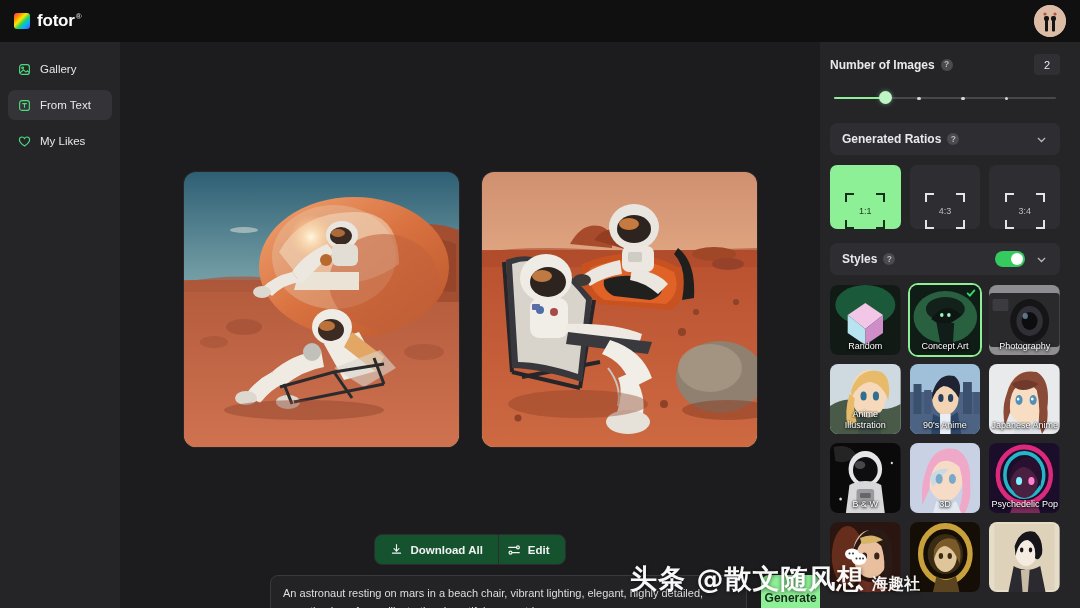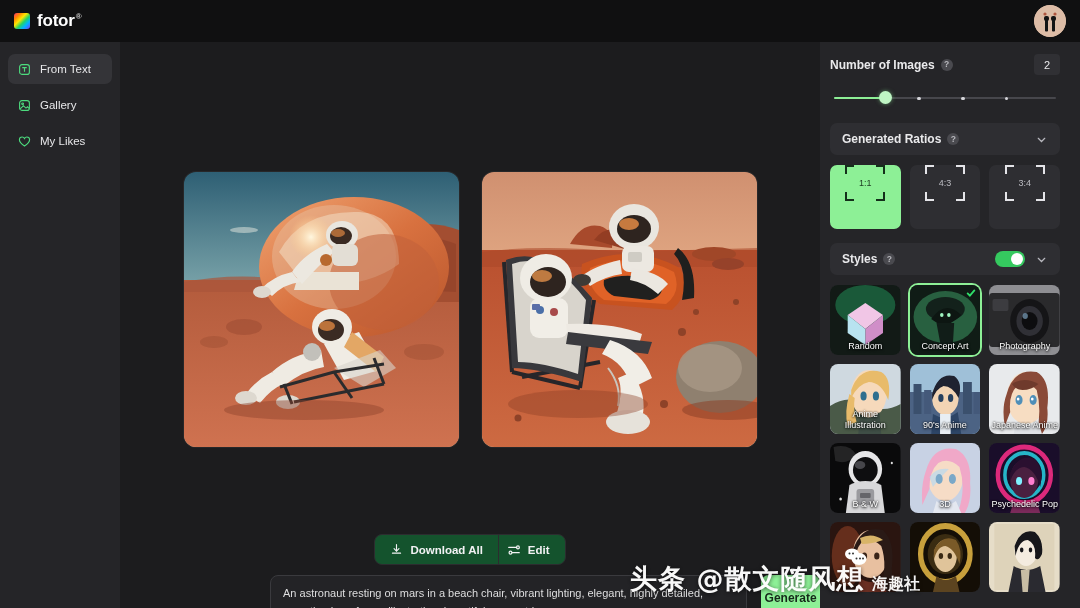--- a/index.html
+++ b/index.html
@@ -182,21 +182,21 @@
     display: flex; align-items: center; justify-content: space-between;
     padding: 0 12px;
   }
   .chev { color: #b7b7bd; display: flex; }
   .chev svg { display: block; }
 
   .ratios { display: flex; gap: 9px; margin-top: 10px; }
   .ratio-btn {
     flex: 1 1 0; height: 64px;
     background: #2e2e32; border-radius: 7px;
-    display: flex; align-items: flex-start; justify-content: center;
+    display: flex; align-items: flex-end; justify-content: center;
     position: relative; cursor: pointer;
   }
   .ratio-btn.active { background: #8df096; }
   .ratio-frame { position: relative; width: 40px; height: 36px; }
   .ratio-frame i {
     position: absolute; width: 9px; height: 9px;
     border-color: #e4e4e8; border-style: solid; border-width: 0;
   }
   .ratio-btn.active .ratio-frame i { border-color: #14301a; }
   .ratio-frame i.tl { top:0; left:0; border-top-width:2px; border-left-width:2px; }
@@ -278,39 +278,39 @@
         <rect x="17" y="11" width="5" height="5" rx="2" fill="#141414"></rect>
       </svg>
     </div>
   </div>
 
   <div class="body-row">
 
     <div class="sidebar">
 
 
-      <div class="nav-item active">
-        <span class="nav-icon">
-          <svg width="15" height="15" viewBox="0 0 20 20" fill="none" stroke="#4ddb7e" stroke-width="1.5">
-            <rect x="3.5" y="3.5" width="13" height="13" rx="3"></rect>
-            <path d="M7 7.5 H13 M10 7.5 V13"></path>
-          </svg>
-        </span>
-        <span>From Text</span>
-      </div>
-
       <div class="nav-item">
         <span class="nav-icon">
           <svg width="15" height="15" viewBox="0 0 20 20" fill="none" stroke="#4ddb7e" stroke-width="1.5">
             <rect x="3.5" y="3.5" width="13" height="13" rx="3"></rect>
             <circle cx="7.5" cy="7.8" r="1.2"></circle>
             <path d="M4.2 14.5 L8.5 10.5 L12 13.5 L14 11.8 L16 13.8"></path>
           </svg>
         </span>
         <span>Gallery</span>
+      </div>
+
+      <div class="nav-item active">
+        <span class="nav-icon">
+          <svg width="15" height="15" viewBox="0 0 20 20" fill="none" stroke="#4ddb7e" stroke-width="1.5">
+            <rect x="3.5" y="3.5" width="13" height="13" rx="3"></rect>
+            <path d="M7 7.5 H13 M10 7.5 V13"></path>
+          </svg>
+        </span>
+        <span>From Text</span>
       </div>
 
       <div class="nav-item">
         <span class="nav-icon">
           <svg width="15" height="15" viewBox="0 0 20 20" fill="none" stroke="#4ddb7e" stroke-width="1.5">
             <path d="M10 16 C10 16 3.2 11.8 3.2 7.8 C3.2 5.5 5 4 6.9 4 C8.3 4 9.5 4.9 10 6 C10.5 4.9 11.7 4 13.1 4 C15 4 16.8 5.5 16.8 7.8 C16.8 11.8 10 16 10 16 Z"></path>
           </svg>
         </span>
         <span>My Likes</span>
       </div>

